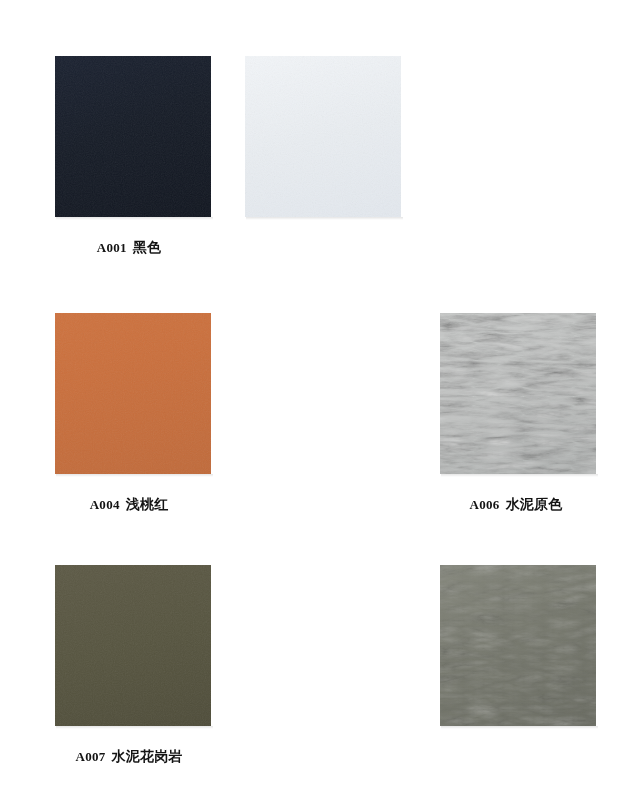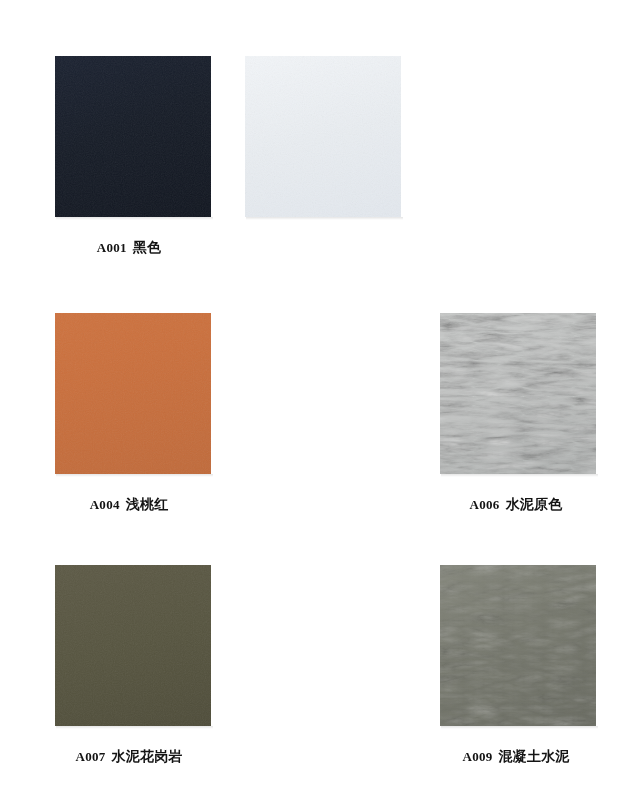--- a/index.html
+++ b/index.html
@@ -221,19 +221,16 @@
 
 
     <div class="cell col2 row2">
       <div class="swatch-wrap">
         <div class="swatch" style="background:linear-gradient(155deg,#85877c 0%,#77796e 45%,#6b6d63 100%);">
           <svg class="tex" aria-hidden="true">
             <rect width="100%" height="100%" fill="transparent" filter="url(#fx-concrete)"></rect>
           </svg>
         </div>
       </div>
-      <div class="caption">
-        <span class="code">A009</span><span class="name">混凝土水泥</span>
-      </div>
     </div>
 
   </div>
 </div>
 
 </body></html>

